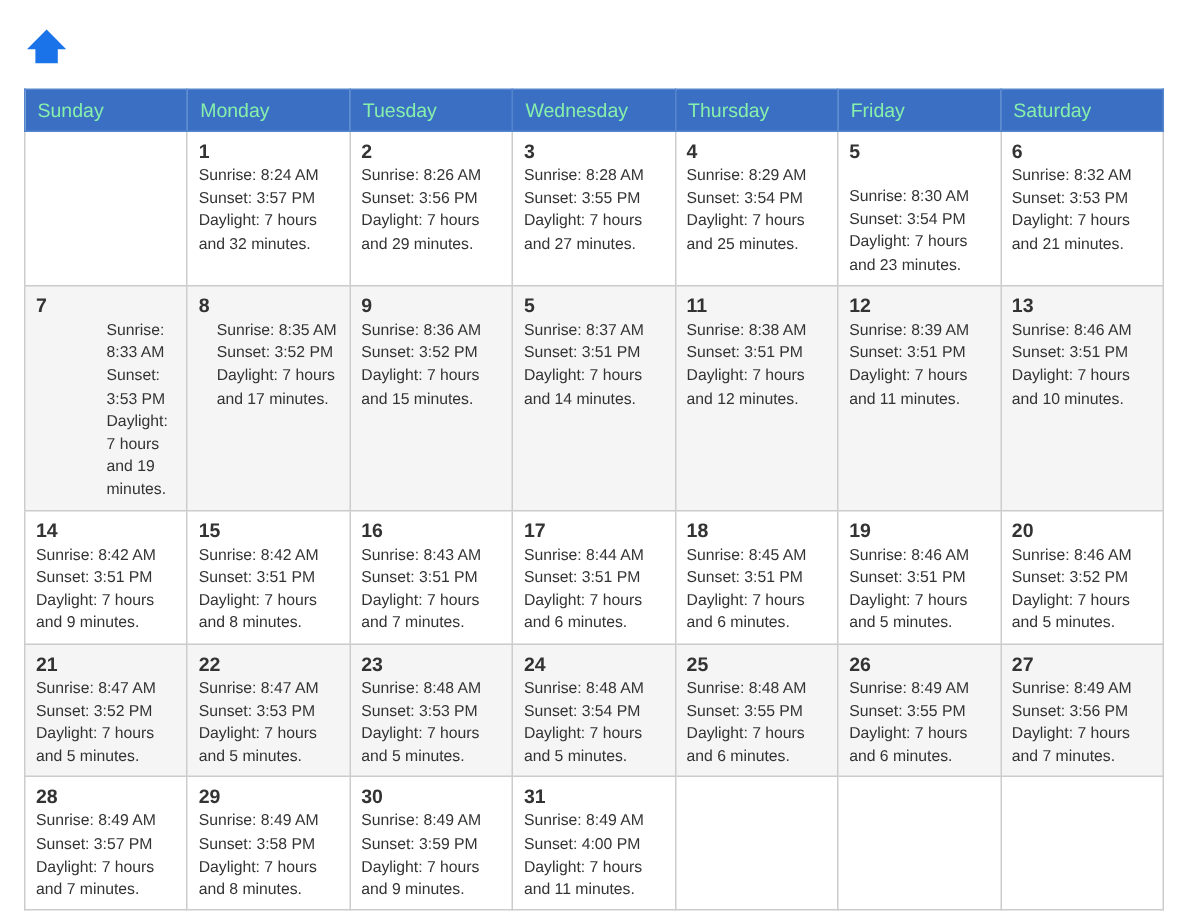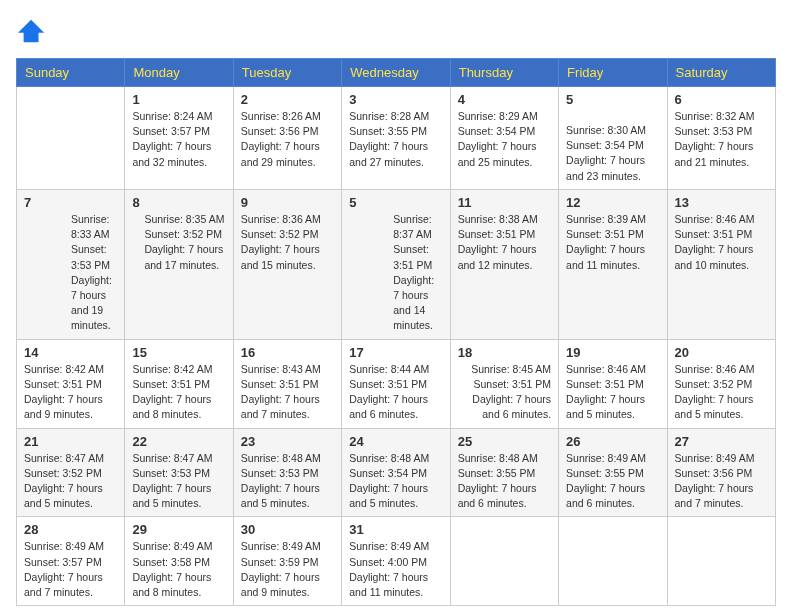--- a/index.html
+++ b/index.html
@@ -44,21 +44,21 @@
       font-size: 15px;
       color: #555;
     }
     .calendar {
       width: 100%;
       border-collapse: collapse;
       border: 1px solid #ccc;
     }
     .calendar th {
       background-color: #3a6fc4;
-      color: #fde047;
+      color: #86efac;
       text-align: left;
       padding: 6px 8px;
       font-size: 13px;
       font-weight: normal;
       border: 1px solid #5585cc;
     }
     .calendar td {
       vertical-align: top;
       padding: 5px 7px;
       border: 1px solid #ccc;
@@ -184,21 +184,21 @@
         </td>
         <td>
           <span class="day-number">9</span>
           <div class="day-info" style="white-space: pre-line;">Sunrise: 8:36 AM
 Sunset: 3:52 PM
 Daylight: 7 hours
 and 15 minutes.</div>
         </td>
         <td>
           <span class="day-number">5</span>
-          <div class="day-info" style="white-space: pre-line; margin-left: 44px;">Sunrise: 8:37 AM
+          <div class="day-info" style="white-space: pre-line;">Sunrise: 8:37 AM
 Sunset: 3:51 PM
 Daylight: 7 hours
 and 14 minutes.</div>
         </td>
         <td>
           <span class="day-number">11</span>
           <div class="day-info" style="white-space: pre-line;">Sunrise: 8:38 AM
 Sunset: 3:51 PM
 Daylight: 7 hours
 and 12 minutes.</div>
@@ -242,21 +242,21 @@
         </td>
         <td>
           <span class="day-number">17</span>
           <div class="day-info" style="white-space: pre-line;">Sunrise: 8:44 AM
 Sunset: 3:51 PM
 Daylight: 7 hours
 and 6 minutes.</div>
         </td>
         <td>
           <span class="day-number">18</span>
-          <div class="day-info" style="white-space: pre-line; text-align: right;">Sunrise: 8:45 AM
+          <div class="day-info" style="white-space: pre-line;">Sunrise: 8:45 AM
 Sunset: 3:51 PM
 Daylight: 7 hours
 and 6 minutes.</div>
         </td>
         <td>
           <span class="day-number">19</span>
           <div class="day-info" style="white-space: pre-line;">Sunrise: 8:46 AM
 Sunset: 3:51 PM
 Daylight: 7 hours
 and 5 minutes.</div>

